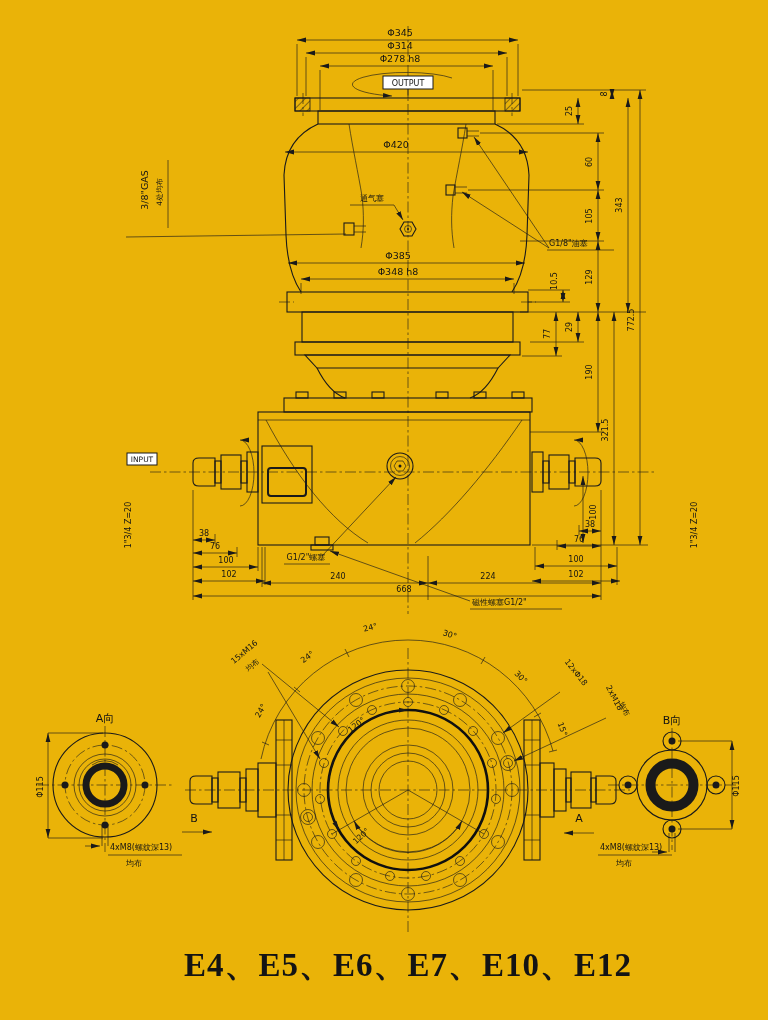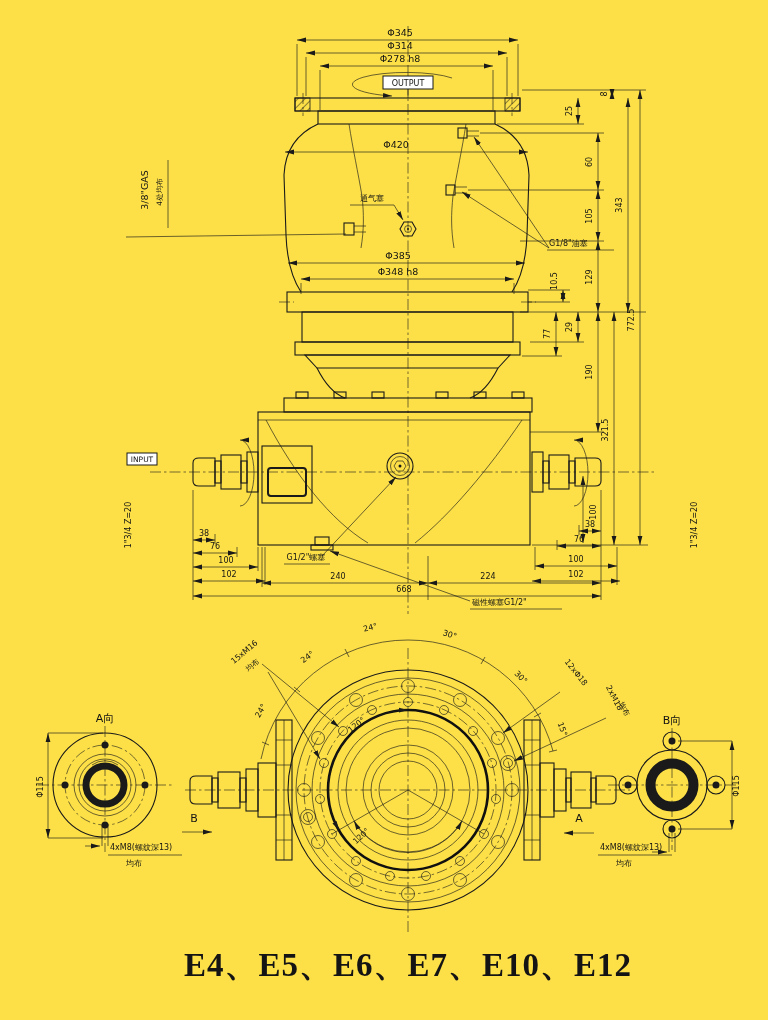--- a/index.html
+++ b/index.html
@@ -1,16 +1,16 @@
 <!DOCTYPE html>
 <html><head>
 <meta charset="utf-8">
 <style>
   html,body{margin:0;padding:0;background:#ffffff;}
-  .page{width:768px;height:1020px;background:#fde047;position:relative;overflow:hidden;}
+  .page{width:768px;height:1020px;background:#eab308;position:relative;overflow:hidden;}
   svg{display:block;}
   .ln{fill:none;stroke:#1a1a1a;stroke-width:1.1;}
   .thin{fill:none;stroke:#1a1a1a;stroke-width:.65;}
   .thk{fill:none;stroke:#101010;stroke-width:2.6;}
   .cl{fill:none;stroke:#1a1a1a;stroke-width:.6;stroke-dasharray:11 3 2.5 3;}
   .dim{fill:none;stroke:#1a1a1a;stroke-width:.65;}
   .fil{fill:#1a1a1a;stroke:none;}
   text{fill:#141414;font-family:"DejaVu Sans",sans-serif;}
   .t{font-size:9.5px;}
   .ts{font-size:8px;}

